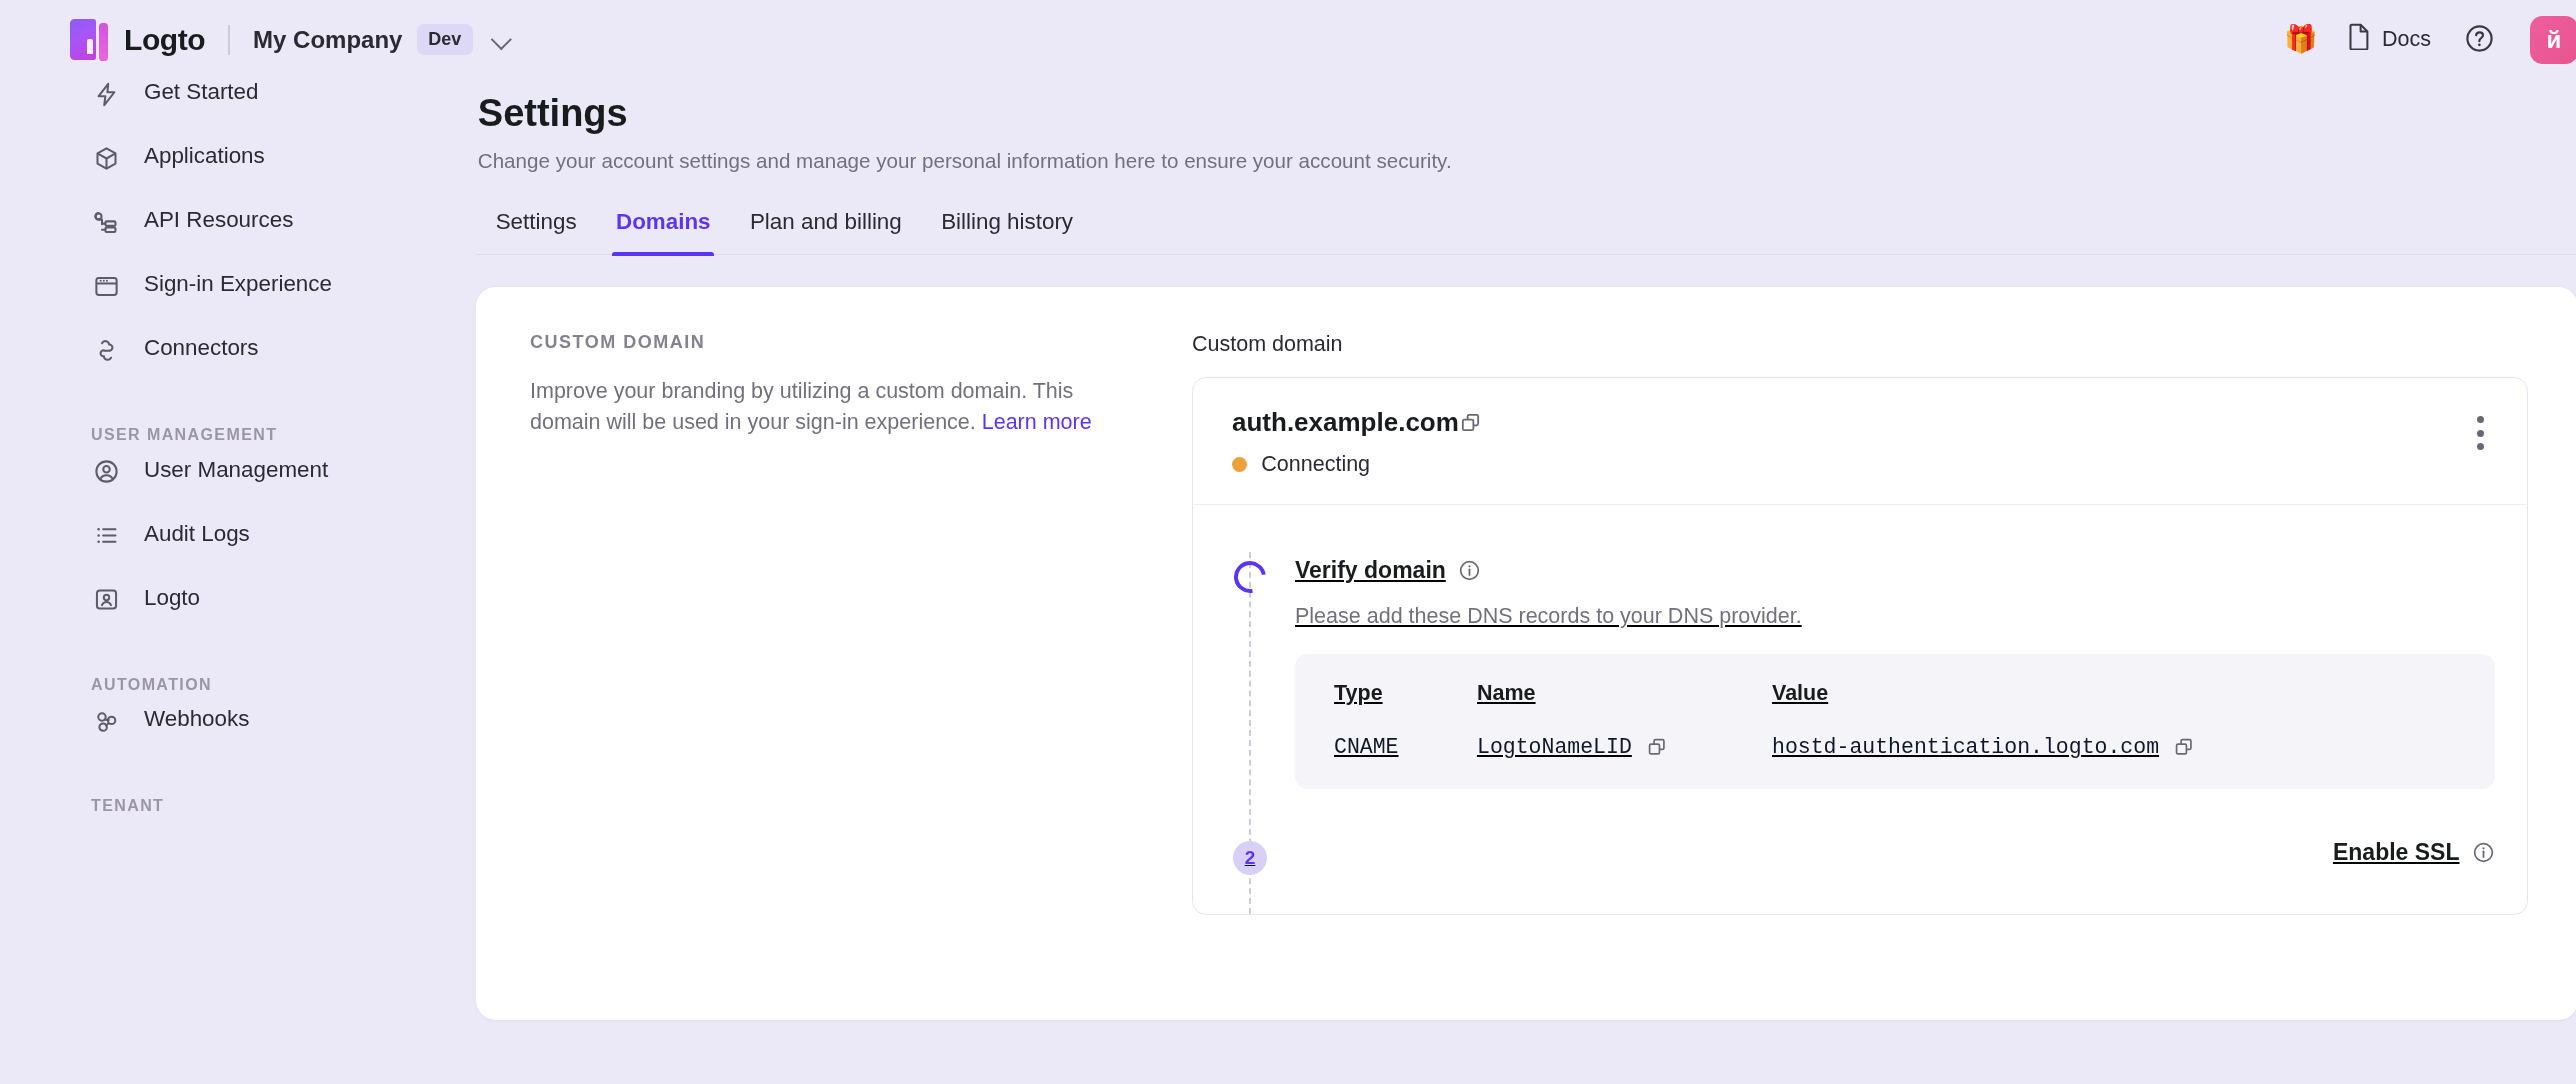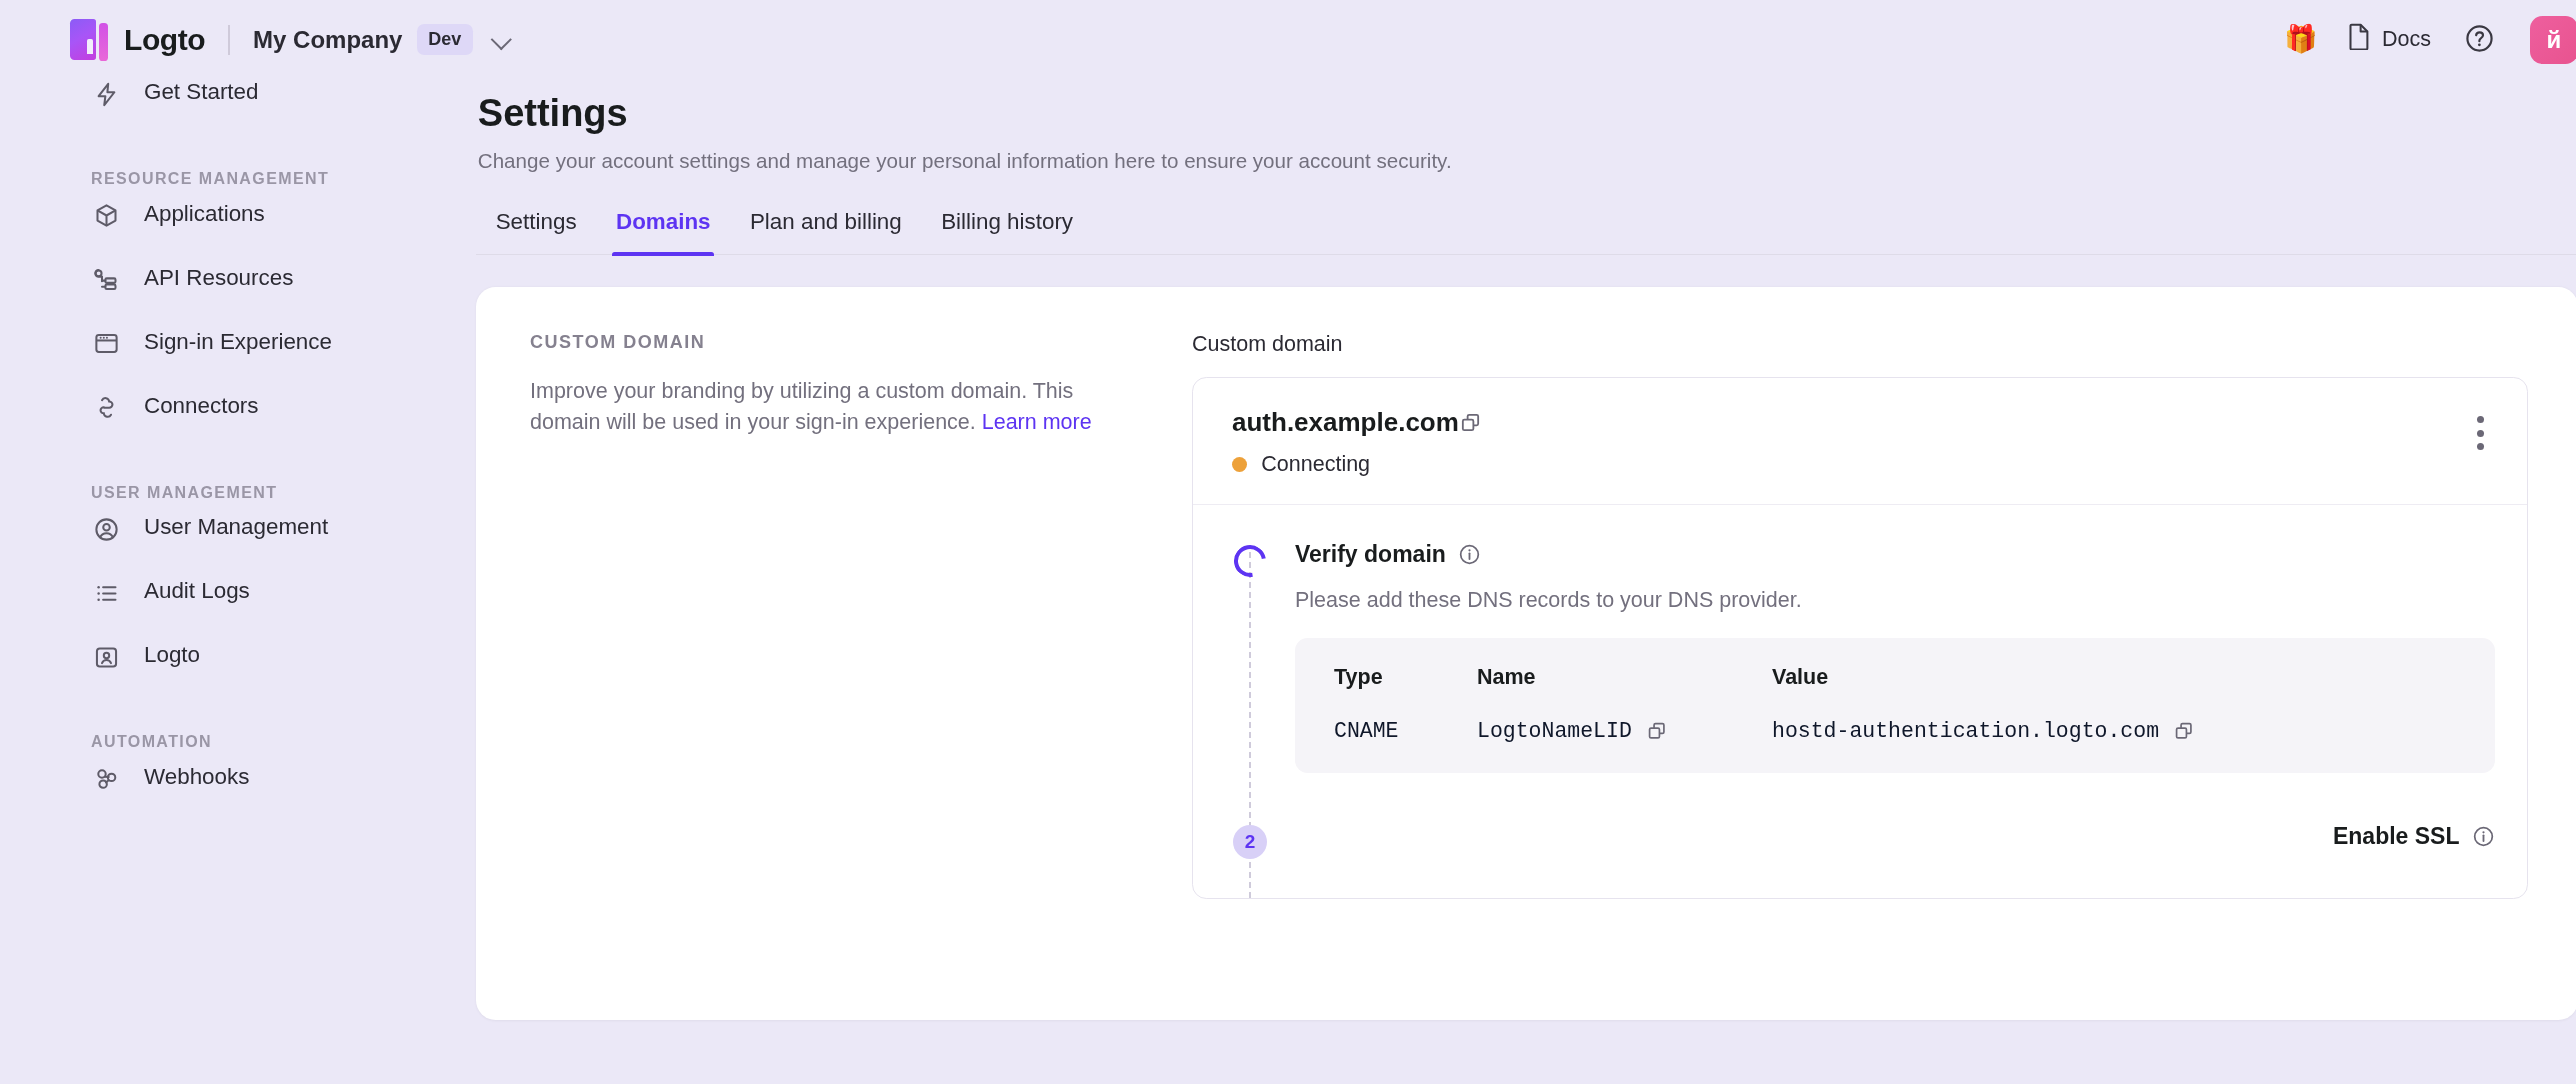--- a/index.html
+++ b/index.html
@@ -135,21 +135,21 @@
   }
   .domain-head-main { flex: 1; min-width: 0; }
   .domain-name-row { display: flex; align-items: center; }
   .domain-name { font-size: 26px; font-weight: 700; color: #191c1d; }
   .status-row { display: flex; align-items: center; gap: 14.3px; margin-top: 14.3px; }
   .status-dot { width: 15px; height: 15px; border-radius: 50%; background: #eda13a; }
   .status-text { font-size: 21.5px; color: #2b2a33; }
   .kebab { padding: 9px 10.7px; cursor: pointer; display: flex; flex-direction: column; gap: 6.3px; align-items: center; }
   .kebab i { width: 7.2px; height: 7.2px; border-radius: 50%; background: #6b6876; display: block; }
 
-  .steps { padding: 36px 32px 39px 39px; position: relative; }
+  .steps { padding: 52px 32px 39px 39px; position: relative; text-decoration: underline; }
   .step { display: flex; gap: 27px; position: relative; }
   .step-marker { width: 36px; flex: 0 0 36px; display: flex; justify-content: center; padding-top: 3.6px; }
   .spinner {
     width: 32px; height: 32px; border-radius: 50%;
     border: 4.5px solid transparent;
     border-top-color: #5d34f2; border-left-color: #5d34f2; border-bottom-color: #5d34f2;
     transform: rotate(35deg);
   }
   .step-num {
     width: 34px; height: 34px; border-radius: 50%;
@@ -237,21 +237,20 @@
       <div class="nav-item">
         <span class="ico">
           <svg width="27" height="27" viewBox="0 0 24 24" fill="none">
               <path d="M13.5 2.5 5 13.5h6l-1 8 9-11.5h-6.2l.7-7.5z" stroke="currentColor" stroke-width="1.8" stroke-linejoin="round"></path>
             </svg>
         </span>
         <span class="lbl">Get Started</span>
       </div>
 
 
-      <div class="nav-group">Resource management</div>
 
       <div class="nav-item">
         <span class="ico">
           <svg width="27" height="27" viewBox="0 0 24 24" fill="none">
               <path d="M12 3 20 7.5v9L12 21 4 16.5v-9L12 3z" stroke="currentColor" stroke-width="1.8" stroke-linejoin="round"></path>
               <path d="M4 7.5 12 12l8-4.5M12 12v9" stroke="currentColor" stroke-width="1.8" stroke-linejoin="round"></path>
             </svg>
         </span>
         <span class="lbl">Applications</span>
       </div>

